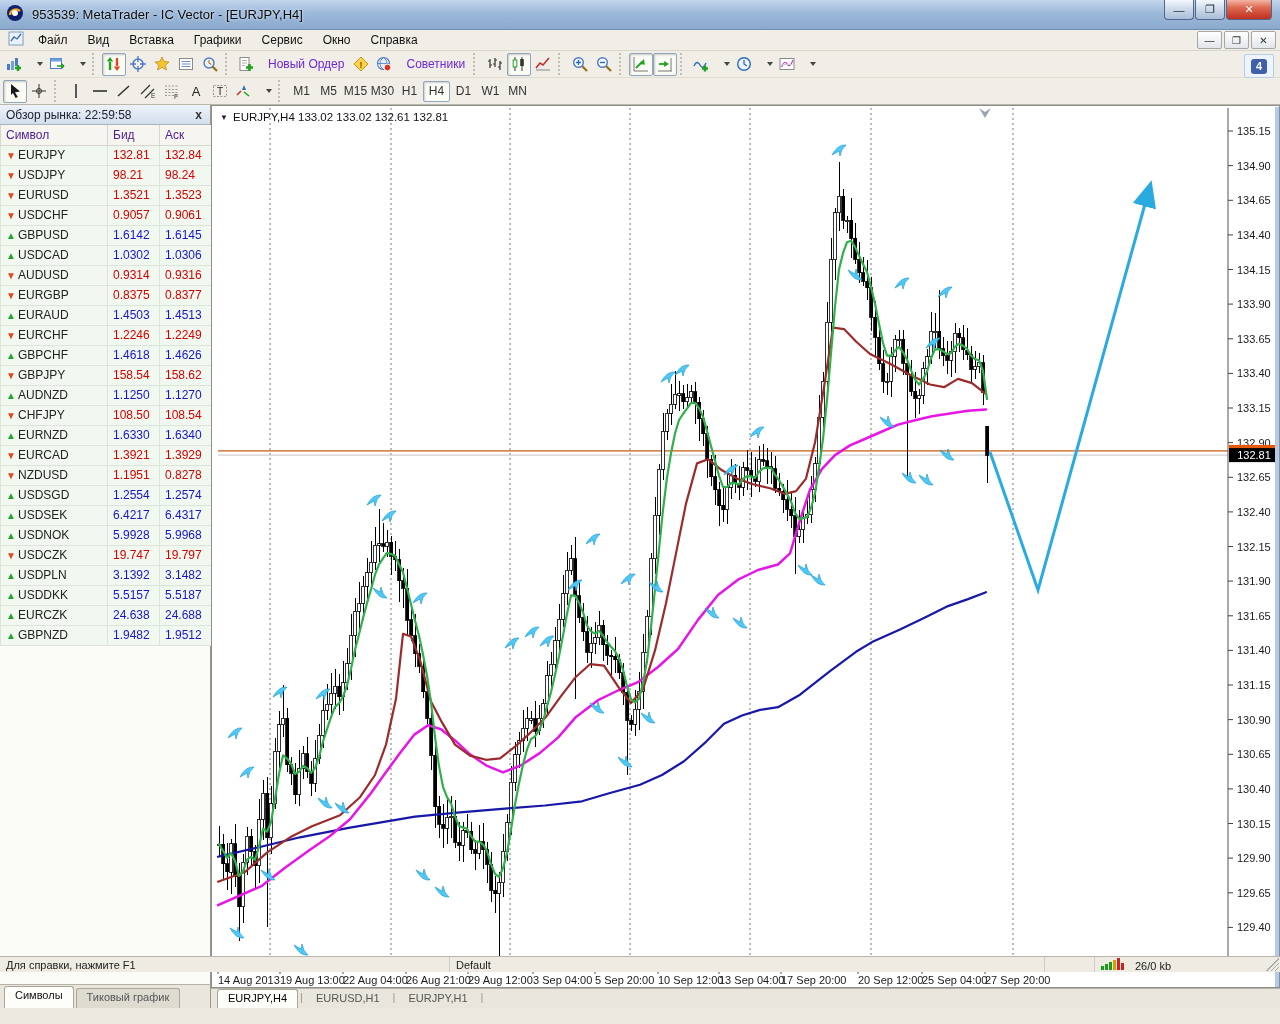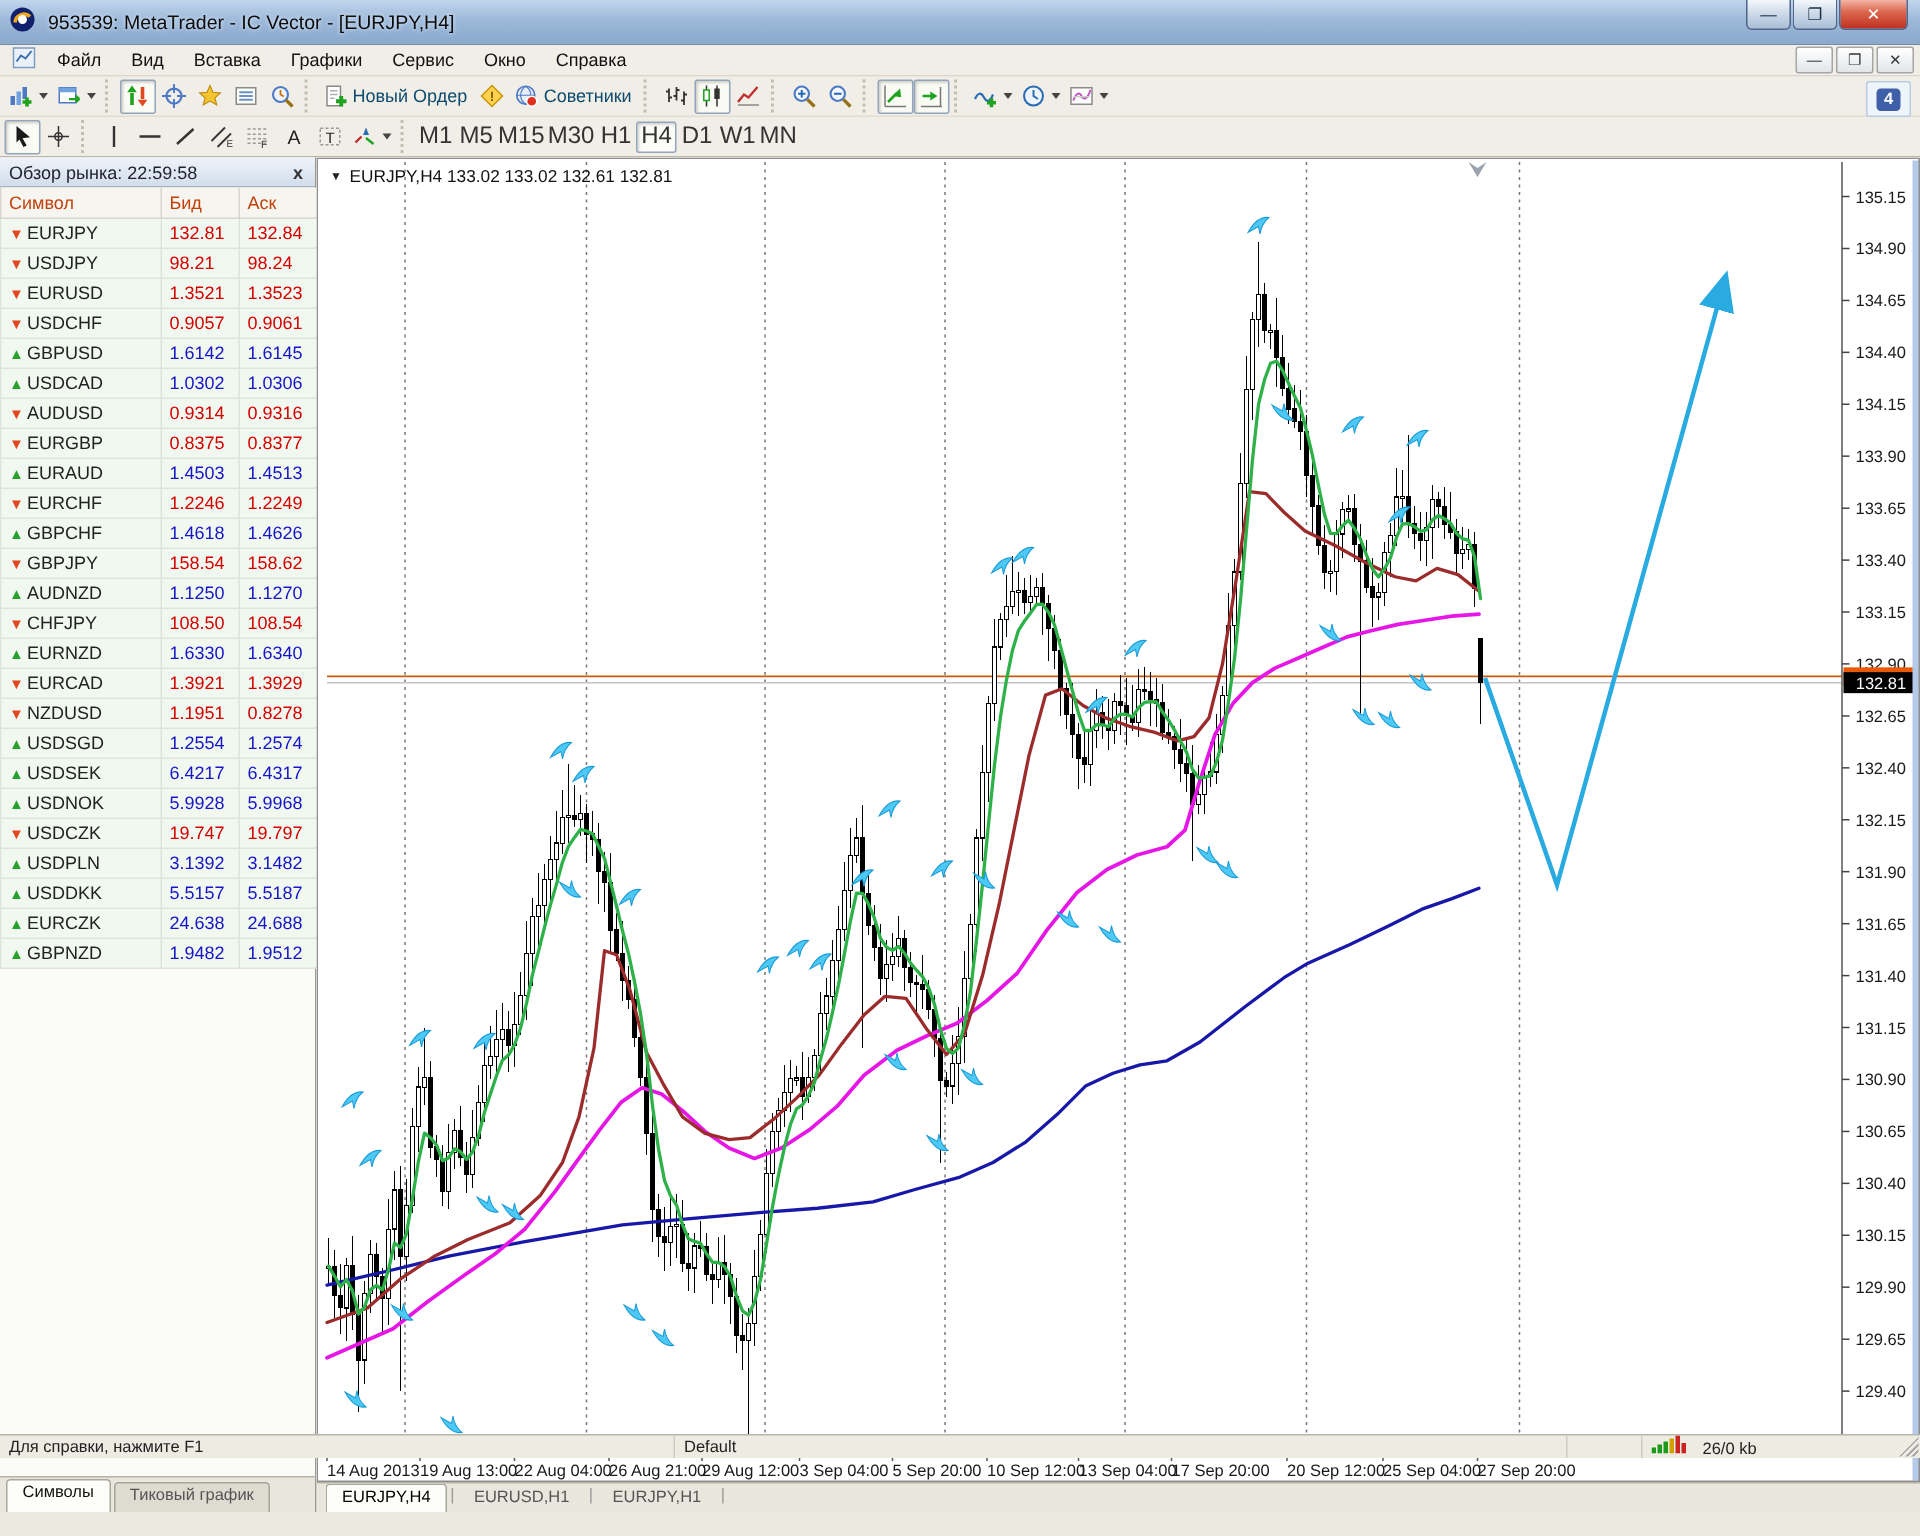--- a/index.html
+++ b/index.html
@@ -13,36 +13,36 @@
   .wbtn.close{width:46px;background:linear-gradient(#f3b5a5,#dd6950 40%,#bf3020);color:#fff;}
   
   .menubar{position:absolute;left:0;top:30px;width:1280px;height:21px;background:#f0eee7;border-bottom:1px solid #d9d6cb;display:flex;align-items:center;padding-left:4px;}
   .menuitem{padding:2px 10px;cursor:default;}
   .mdibtns{position:absolute;right:4px;top:1px;display:flex;gap:2px;}
   .mbtn{width:25px;height:18px;border:1px solid #a6a6a6;border-radius:2px;background:linear-gradient(#ffffff,#e2e6ea);font-size:10px;display:flex;align-items:center;justify-content:center;color:#333;}
   
   .toolbar{position:absolute;left:0;width:1280px;background:#f0eee7;display:flex;align-items:center;padding-left:3px;}
   .tb1{top:51px;height:27px;border-bottom:1px solid #e0ddd2;}
   .tb2{top:78px;height:27px;border-bottom:1px solid #b9b6aa;}
-  .tbtn{height:23px;min-width:24px;border:1px solid transparent;border-radius:2px;display:flex;align-items:center;justify-content:center;gap:3px;padding:0 2px;color:#0c4a6e;}
+  .tbtn{height:23px;min-width:24px;border:1px solid transparent;border-radius:2px;display:flex;align-items:center;justify-content:center;gap:14px;padding:0 2px;color:#6d28d9;}
   .tbtn.pressed{border:1px solid #93a5bb;background:#fbfbf6;box-shadow:inset 1px 1px 2px #c9c9c0;}
   .tbtn .lbl{font-size:12px;padding-right:2px;white-space:nowrap;}
   .caret{width:0;height:0;border-left:3.5px solid transparent;border-right:3.5px solid transparent;border-top:4px solid #444;margin-left:1px;}
   .grip{width:7px;height:22px;margin:0 3px;border-left:2px dotted #c2bfb2;}
-  .tfbtn{height:21px;min-width:27px;border:1px solid transparent;border-radius:2px;display:flex;align-items:center;justify-content:center;font-size:16px;color:#333;}
+  .tfbtn{height:21px;min-width:27px;border:1px solid transparent;border-radius:2px;display:flex;align-items:center;justify-content:center;font-size:12px;color:#333;}
   .tfbtn.pressed{border:1px solid #93a5bb;background:#fdfdf8;box-shadow:inset 1px 1px 2px #ccc;}
   .mailbadge{position:absolute;right:6px;top:54px;width:30px;height:24px;border:1px solid #b8cbe2;border-radius:2px;background:#eef4fb;display:flex;align-items:center;justify-content:center;}
   .mailbadge .bub{background:#3f5fa8;color:#fff;font-size:11px;font-weight:bold;border-radius:3px;padding:1px 5px 2px;}
   
   .mwatch{position:absolute;left:0;top:105px;width:211px;height:879px;background:#fbfbf7;border-right:1px solid #9a978c;display:flex;flex-direction:column;}
   .mwhead{height:20px;background:linear-gradient(#eef3f9,#d2deec);border-bottom:1px solid #aab4c2;display:flex;align-items:center;padding:0 6px;color:#223;}
   .mwhead .ttl{flex:1;}
   .mwclose{font-weight:bold;color:#333;font-size:12px;padding:0 2px;}
   table.mw{border-collapse:collapse;width:100%;table-layout:fixed;}
-  table.mw th{font-weight:normal;text-align:left;height:20px;border:1px solid #d7d6ce;border-top:none;background:#f6f5ef;padding:0 5px;color:#c2410c;}
+  table.mw th{font-weight:normal;text-align:left;height:20px;border:1px solid #d7d6ce;border-top:none;background:#f6f5ef;padding:0 5px;color:#4c1d95;}
   table.mw th.num,table.mw td.num{text-align:left;}
   table.mw td{height:20px;border:1px solid #dde4da;background:#f1f8f0;padding:0 5px;white-space:nowrap;overflow:hidden;}
   td.sym{color:#222;}
   .arr{display:inline-block;width:12px;font-size:10px;}
   .arr.down{color:#e2481f;}
   .arr.up{color:#27a22c;}
   .pr.red{color:#d40000;}
   .pr.blue{color:#1616c8;}
   .mwfill{flex:1;background:#fbfbf7;}
   .mwtabs{position:absolute;left:0;top:984px;width:211px;height:24px;background:#e9e6dd;border-top:1px solid #b5b2a6;border-right:1px solid #9a978c;display:flex;align-items:flex-end;padding:0 4px;}

